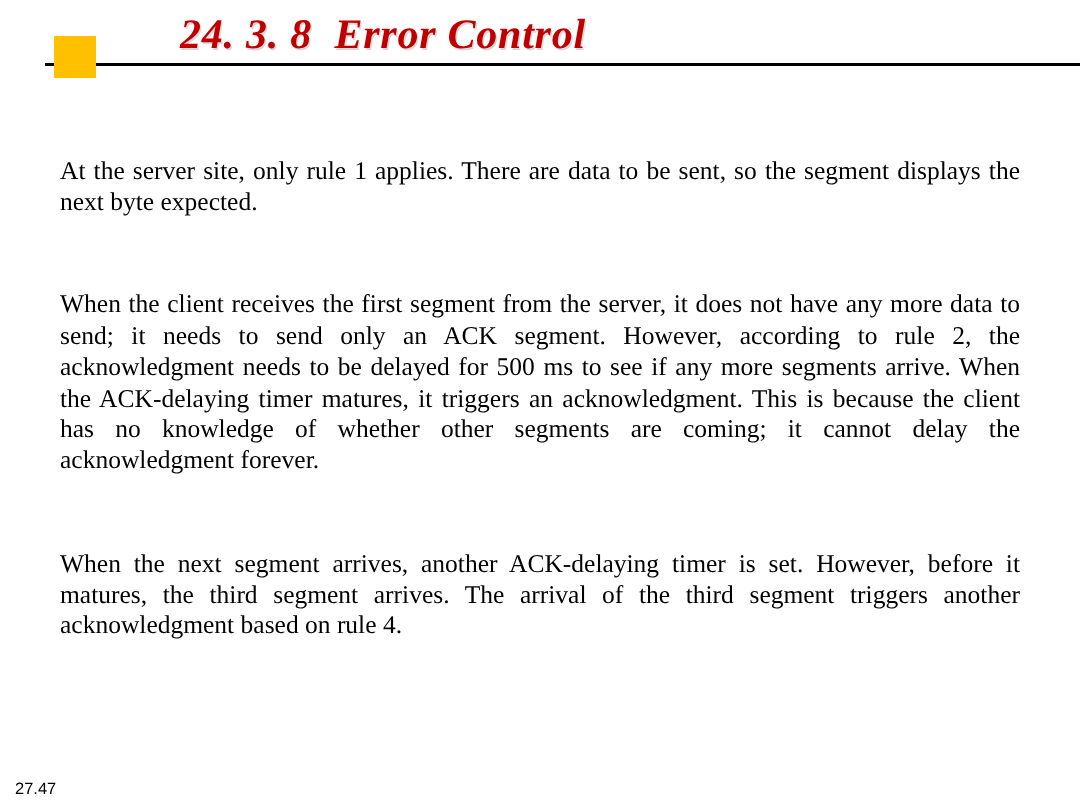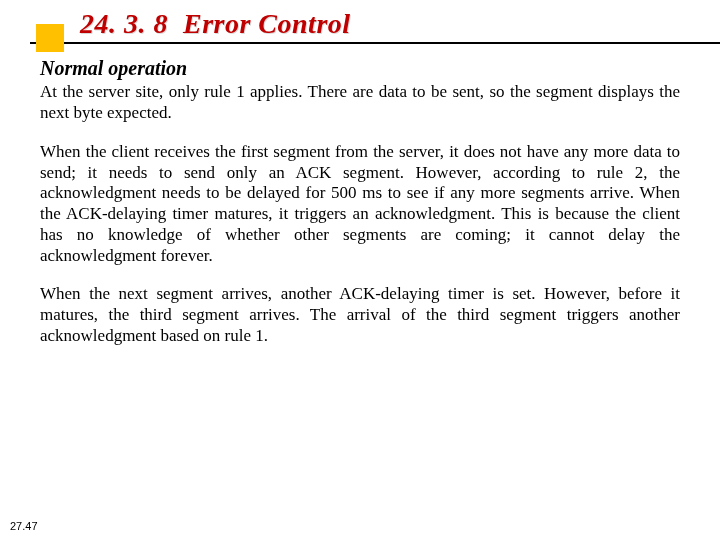--- a/index.html
+++ b/index.html
@@ -7,21 +7,21 @@
     width: 720px;
     height: 540px;
     background: #fff;
     font-family: "Times New Roman", Times, serif;
     position: relative;
     overflow: hidden;
   }
   .header {
     position: relative;
     padding-top: 8px;
-    padding-left: 80px;
+    padding-left: 120px;
     height: 50px;
   }
   .title {
     font-size: 28px;
     font-weight: bold;
     font-style: italic;
     color: #C00000;
     text-shadow: 1px 1px 0 rgba(0,0,0,0.15);
     letter-spacing: 0.5px;
   }
@@ -57,20 +57,21 @@
   }
   .subtitle {
     font-style: italic;
     font-weight: bold;
     font-size: 20px;
     margin-bottom: 2px;
   }
   .para {
     text-align: justify;
     margin-bottom: 18px;
+    margin-top: 48px;
   }
   .slidenum {
     position: absolute;
     left: 10px;
     bottom: 8px;
     font-size: 11px;
     font-family: Arial, sans-serif;
     color: #000;
   }
 </style>
@@ -79,19 +80,18 @@
 
 <div class="header">
   <div class="square"></div>
   <div class="title">
     <span>24. 3. 8</span>&nbsp;&nbsp;<span>Error Control</span>
   </div>
   <div class="hline"></div>
 </div>
 
 <div class="content">
-  <div class="subtitle">Normal operation</div>
   <div class="para">At the server site, only rule 1 applies. There are data to be sent, so the segment displays the next byte expected.</div>
   <div class="para">When the client receives the first segment from the server, it does not have any more data to send; it needs to send only an ACK segment. However, according to rule 2, the acknowledgment needs to be delayed for 500 ms to see if any more segments arrive. When the ACK-delaying timer matures, it triggers an acknowledgment. This is because the client has no knowledge of whether other segments are coming; it cannot delay the acknowledgment forever.</div>
-  <div class="para">When the next segment arrives, another ACK-delaying timer is set. However, before it matures, the third segment arrives. The arrival of the third segment triggers another acknowledgment based on rule 1.</div>
+  <div class="para">When the next segment arrives, another ACK-delaying timer is set. However, before it matures, the third segment arrives. The arrival of the third segment triggers another acknowledgment based on rule 4.</div>
 </div>
 
 <div class="slidenum">27.47</div>
 
 </body></html>

